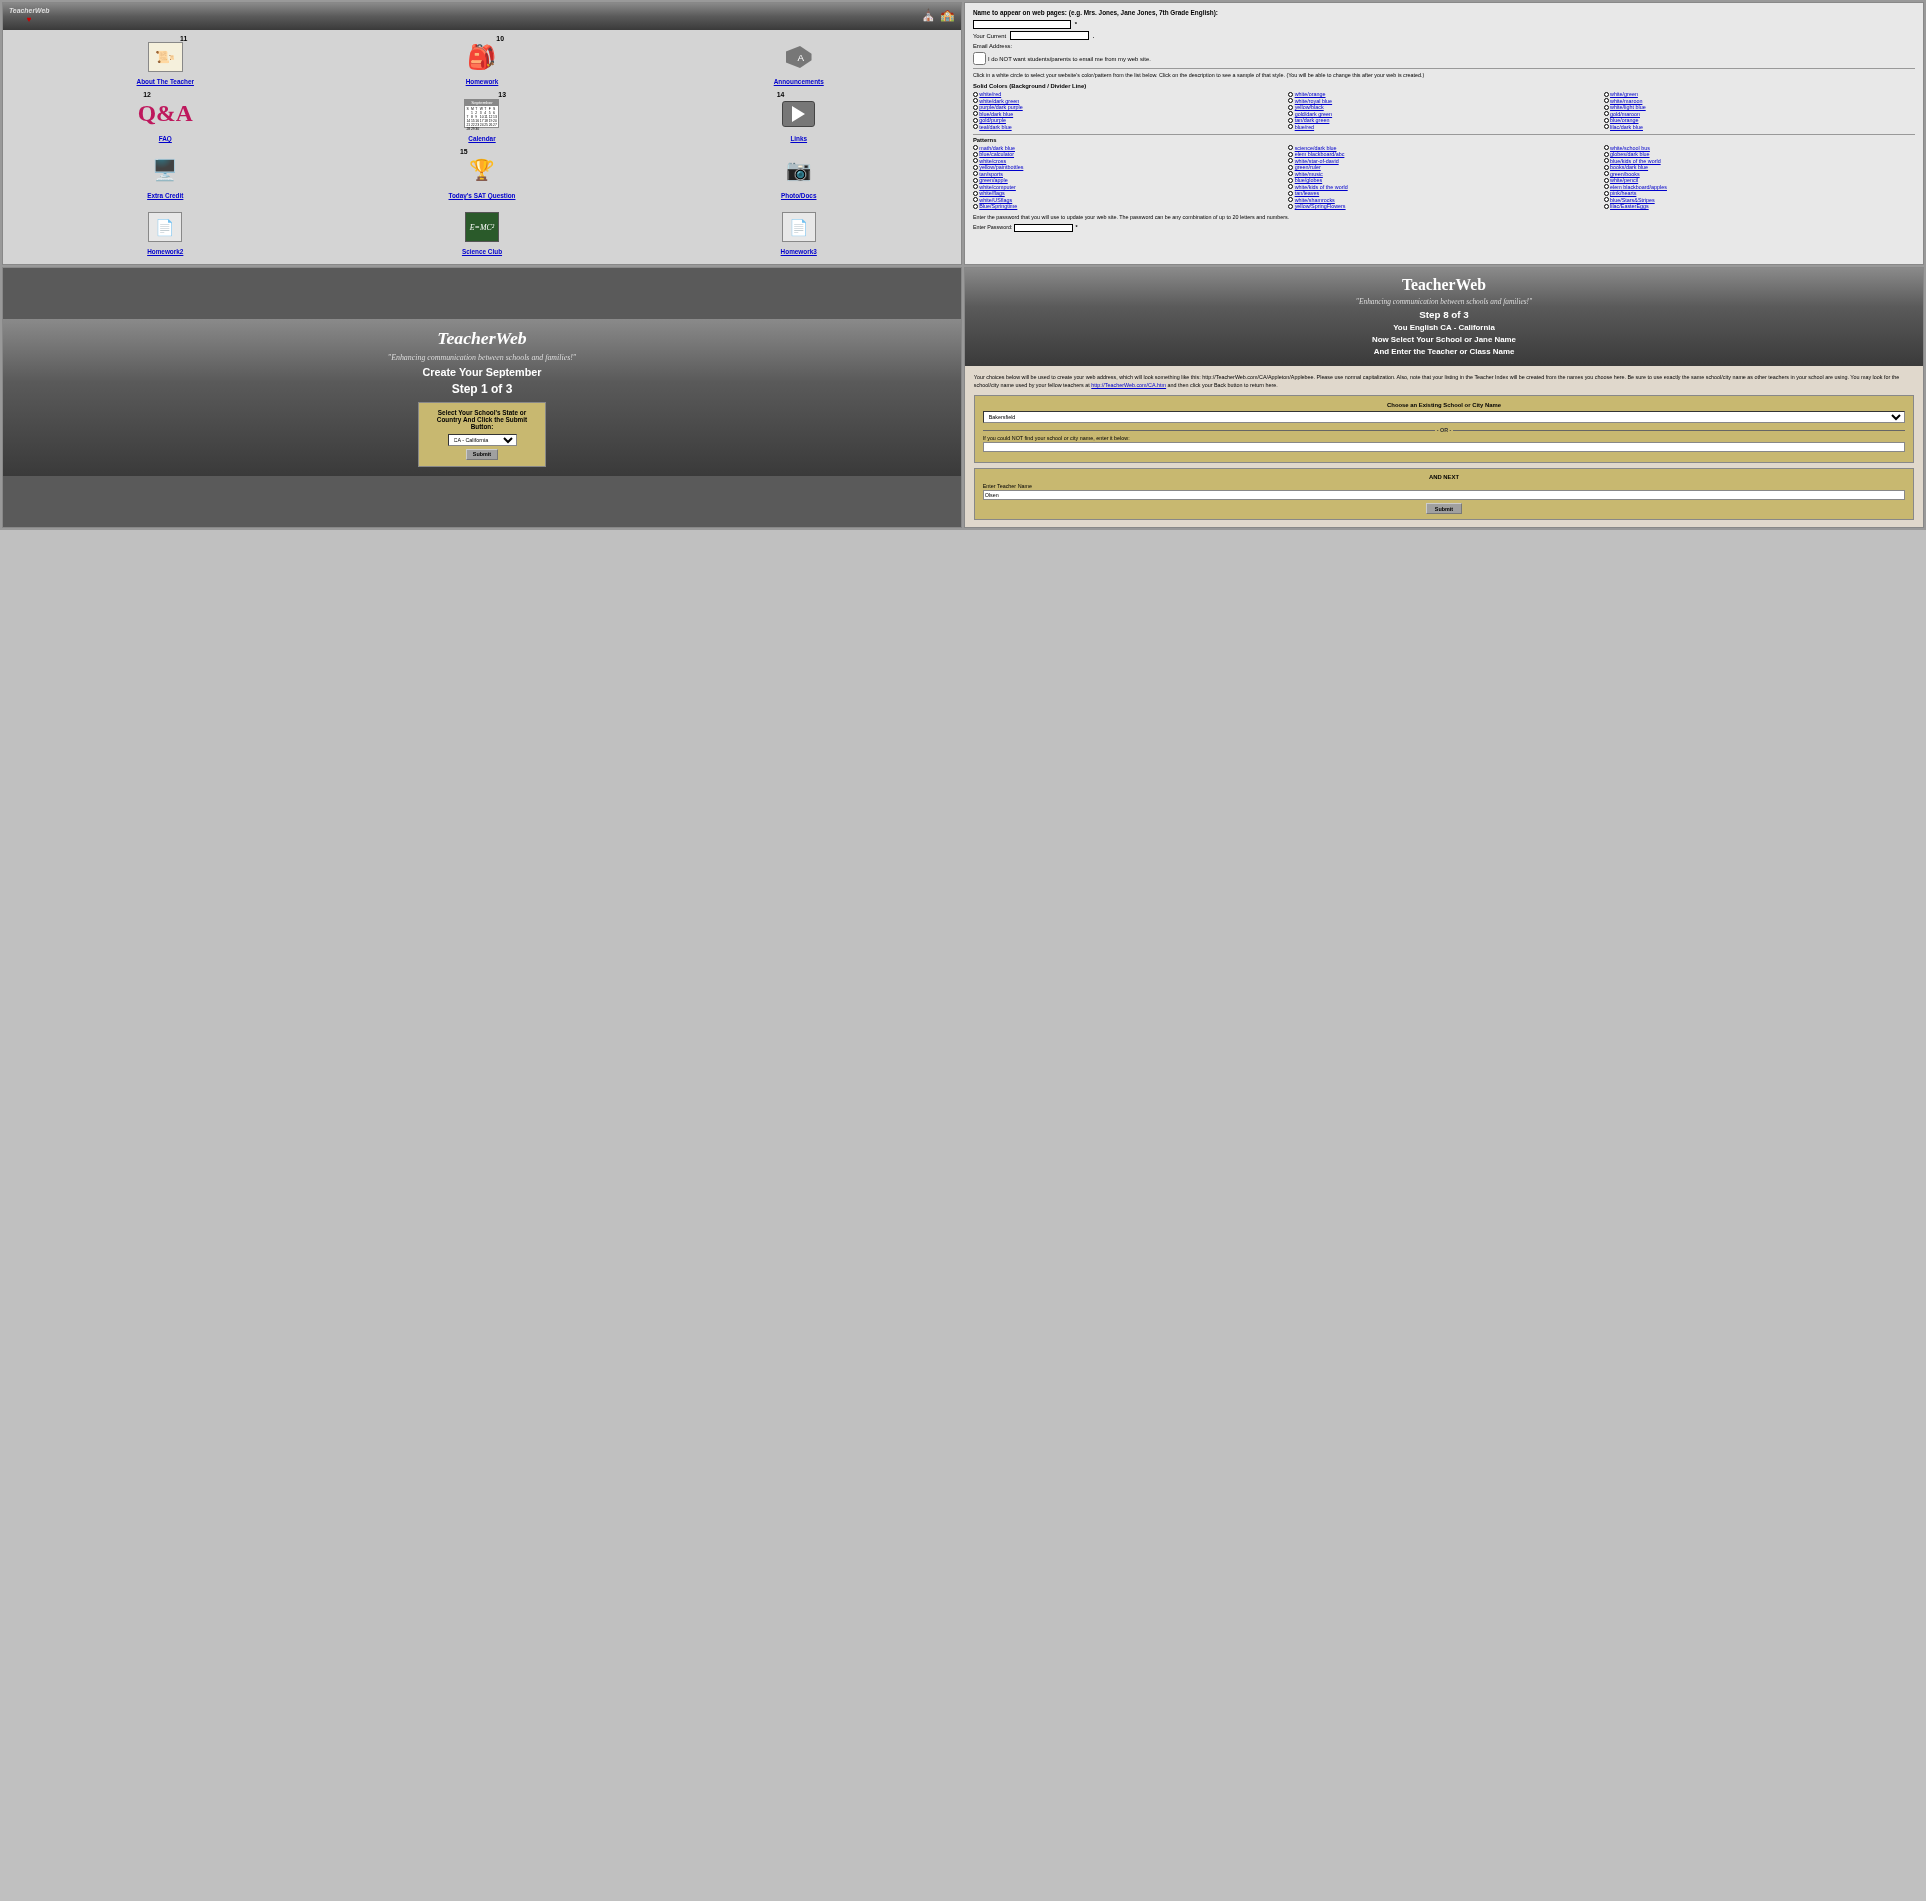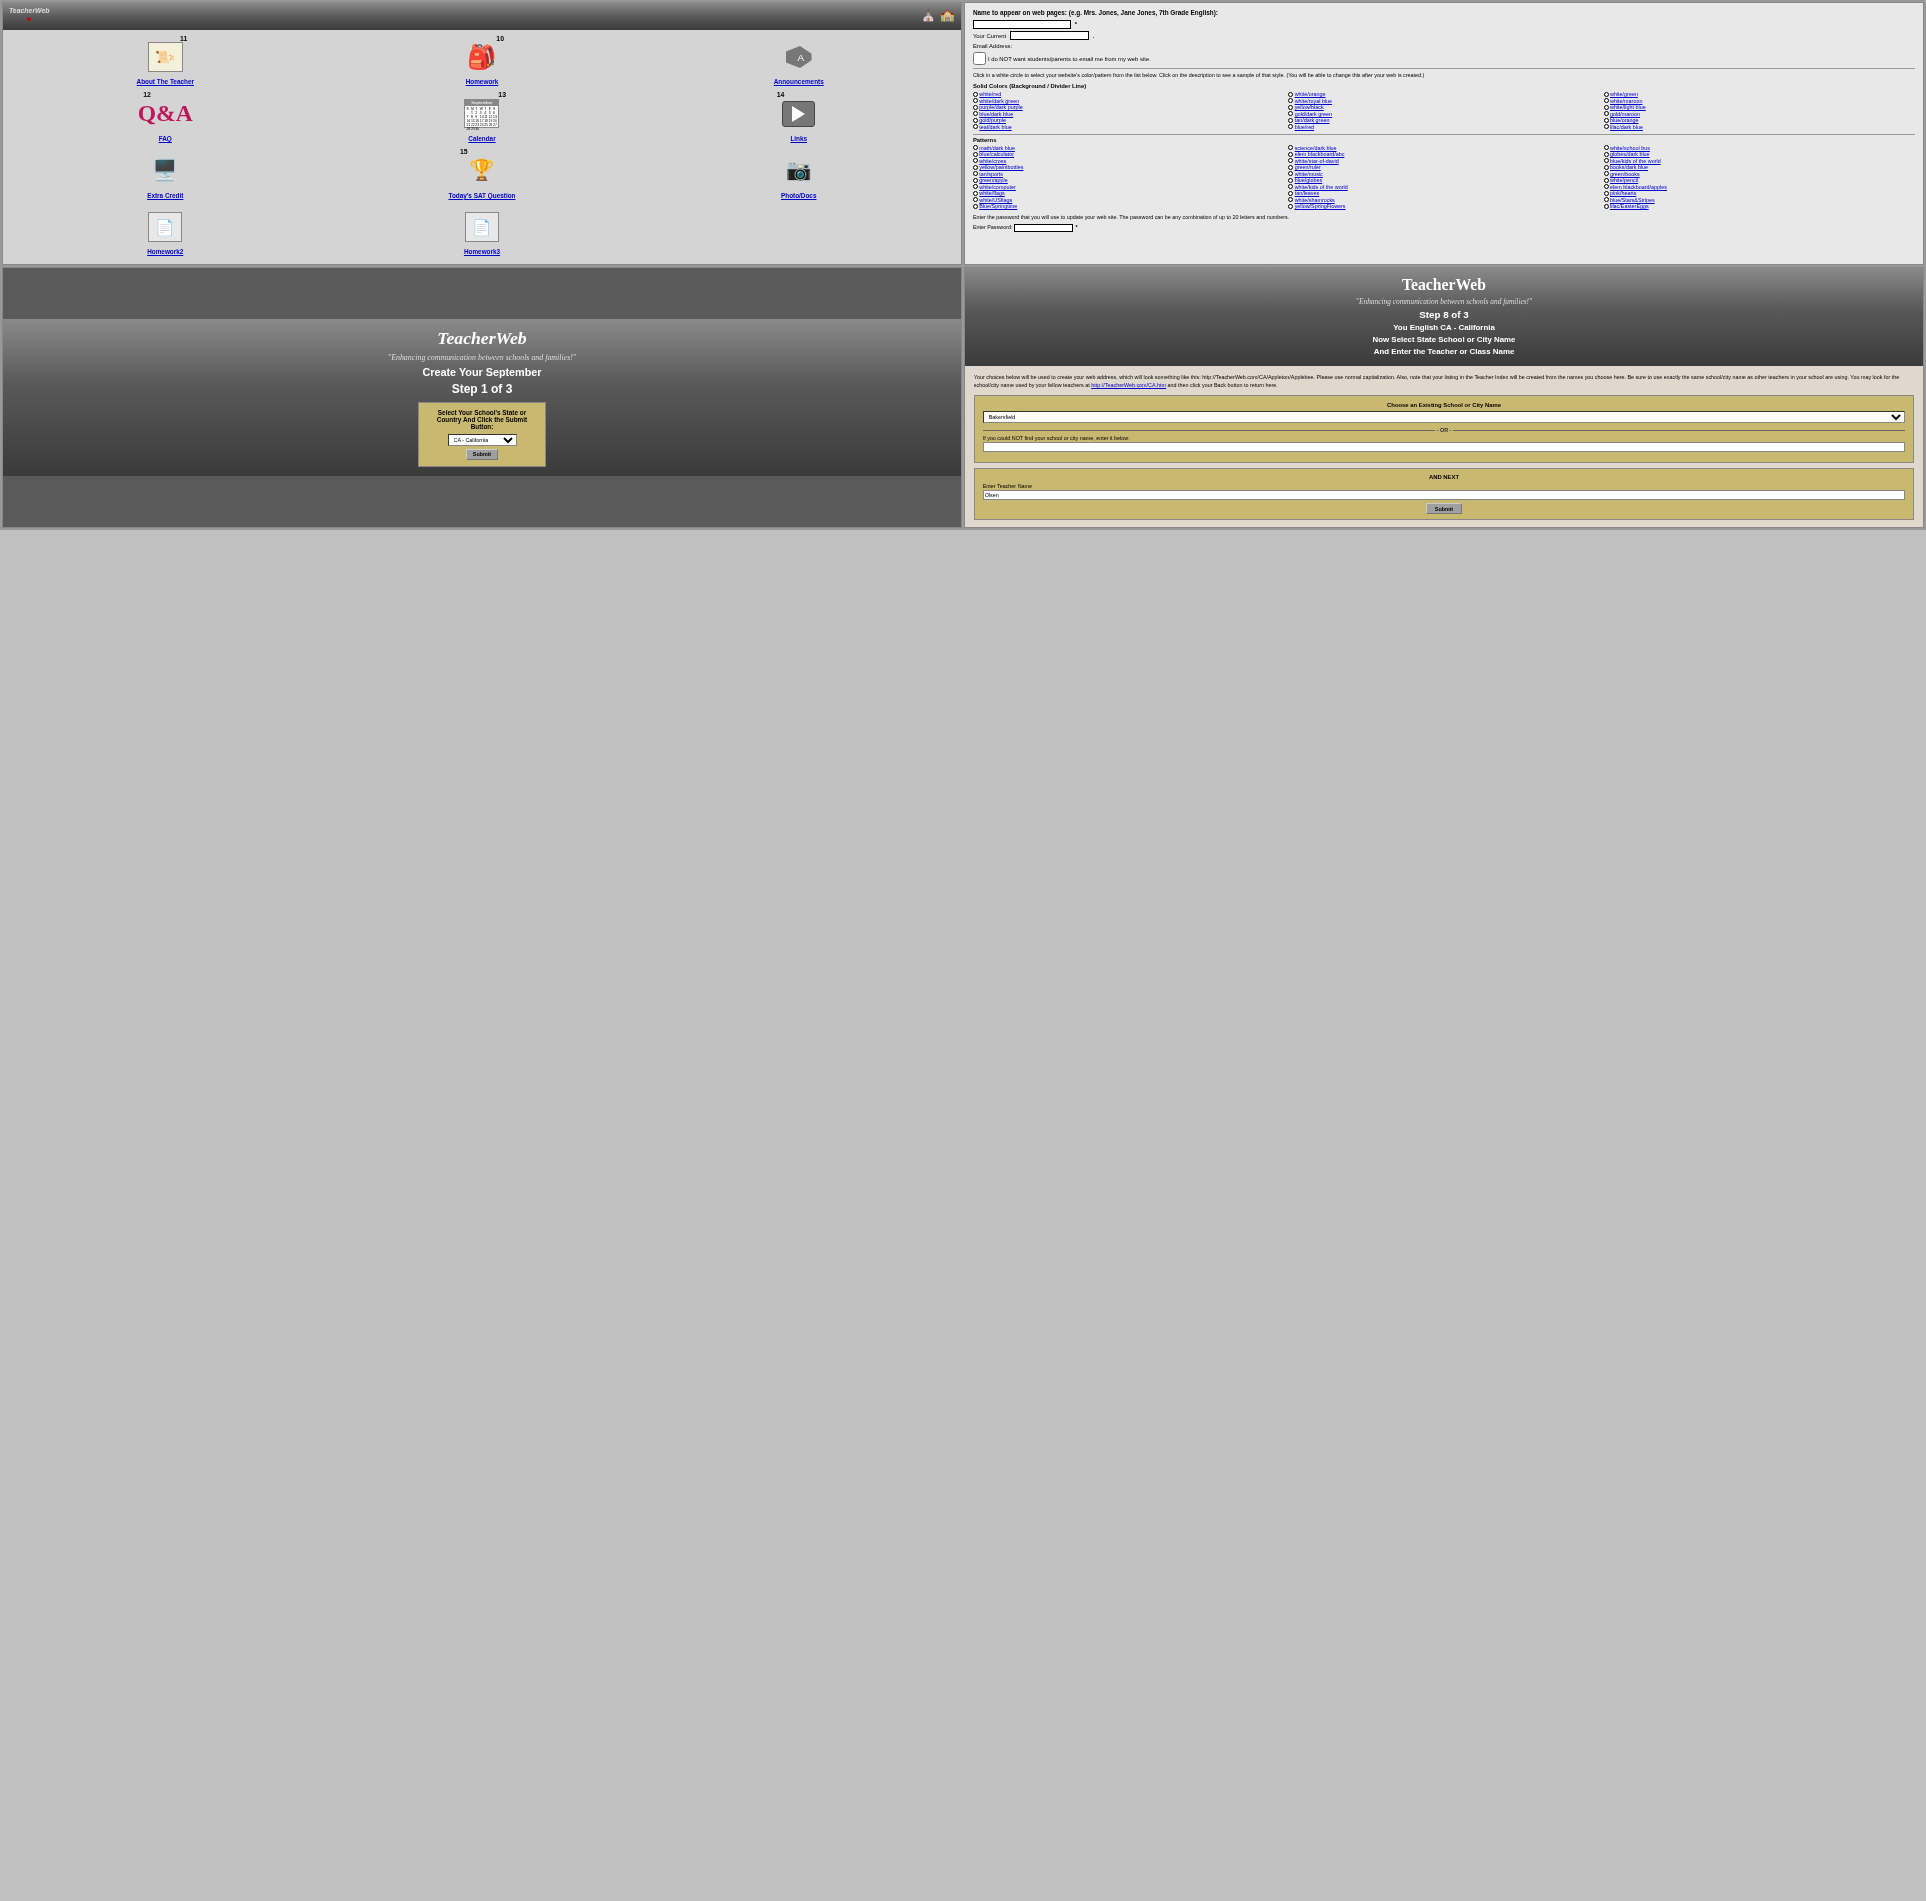--- a/index.html
+++ b/index.html
@@ -634,20 +634,26 @@
 
       <div class="nav-item">
         <div class="nav-icon-area">
           <div class="nav-icon-doc">
             <span style="font-size:15.7px;">📄</span>
           </div>
         </div>
         <span class="nav-label">Homework2</span>
       </div>
 
+      <div class="nav-item">
+        <div class="nav-icon-area">
+          <div class="icon-equation">E=MC²</div>
+        </div>
+        <span class="nav-label">Science Club</span>
+      </div>
 
       <div class="nav-item">
         <div class="nav-icon-area">
           <div class="nav-icon-doc">
             <span style="font-size:15.7px;">📄</span>
           </div>
         </div>
         <span class="nav-label">Homework3</span>
       </div>
 
@@ -911,21 +917,21 @@
       </div>
     </div>
   </div>
 
   <div class="panel-create-step2">
     <div class="step2-header">
       <div class="step2-logo">TeacherWeb</div>
       <div class="step2-tagline">"Enhancing communication between schools and families!"</div>
       <div class="step2-title">Step 8 of 3</div>
       <div class="step2-title" style="font-size:7.9px;">You English CA - California</div>
-      <div class="step2-title" style="font-size:7.9px;">Now Select State School or City Name</div>
+      <div class="step2-title" style="font-size:7.9px;">Now Select Your School or Jane Name</div>
       <div class="step2-title" style="font-size:7.9px;">And Enter the Teacher or Class Name</div>
     </div>
     <div class="step2-content">
       <div class="step2-instructions">
         Your choices below will be used to create your web address, which will look
         something like this: http://TeacherWeb.com/CA/Appleton/Applebee. Please use
         normal capitalization. Also, note that your listing in the Teacher Index will be
         created from the names you choose here. Be sure to use exactly the same
         school/city name as other teachers in your school are using. You may look for the
         school/city name used by your fellow teachers at

